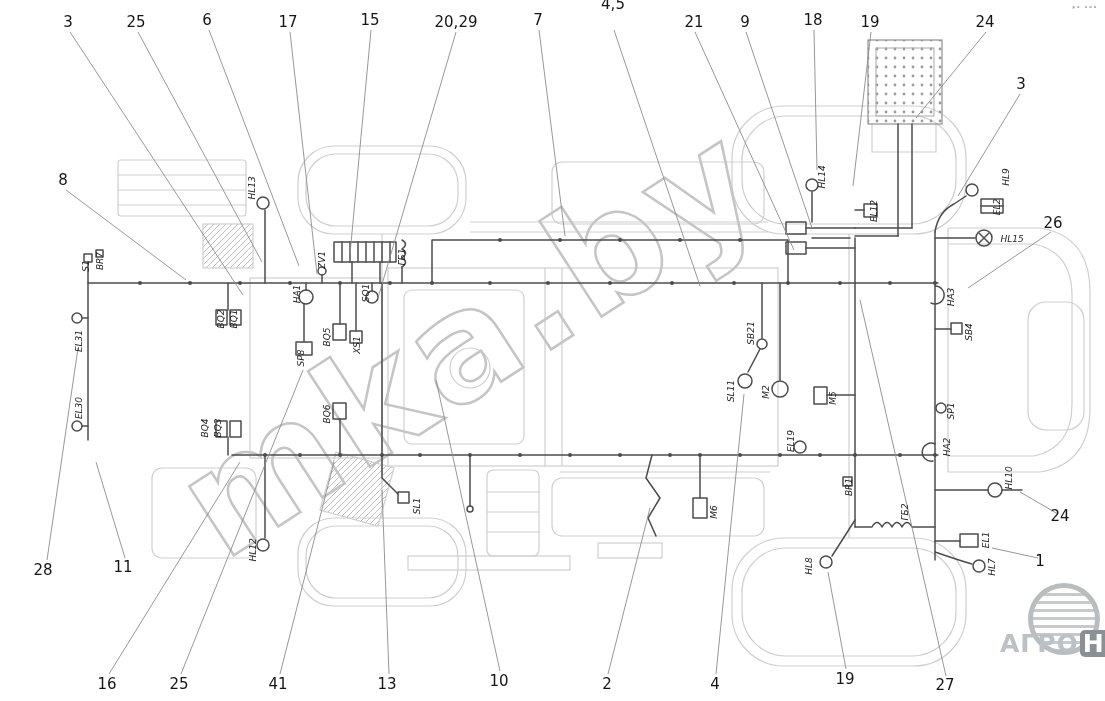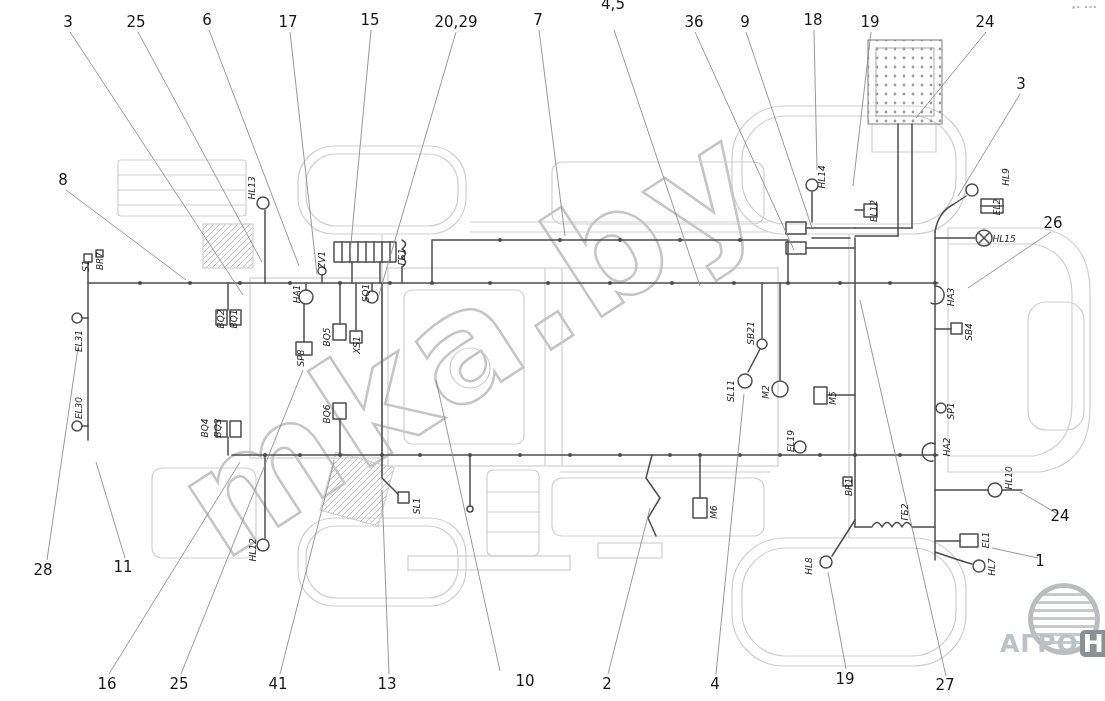--- a/index.html
+++ b/index.html
@@ -3,21 +3,21 @@
 <meta charset="utf-8">
 <style>
   html,body{margin:0;padding:0;background:#ffffff;}
   .stage{position:relative;width:1105px;height:701px;background:#ffffff;overflow:hidden;
          font-family:"DejaVu Sans",sans-serif;}
   .stage svg{position:absolute;left:0;top:0;z-index:1;}
   .co{position:absolute;transform:translate(-50%,-50%);font-size:15px;color:#151515;
       z-index:4;line-height:1;white-space:nowrap;}
   .lbl{position:absolute;transform:translate(-50%,-50%) rotate(-90deg);font-size:9px;
        font-style:italic;color:#222;white-space:nowrap;z-index:3;line-height:1;}
-  .lbl.h{transform:translate(-50%,-50%);}
+  .lbl.h{transform:translate(-50%,-50%);padding-left:16px;}
   .corner{position:absolute;left:1072px;top:5px;font-size:7px;color:#8a8a8a;z-index:4;letter-spacing:1px;}
   .logo{position:absolute;left:1000px;top:583px;width:104px;height:82px;z-index:4;}
   .logo-circle{position:absolute;right:4px;top:0;width:62px;height:62px;border:5px solid #b9bdc0;
        border-radius:50%;background:repeating-linear-gradient(180deg,transparent 0 5px,#c6cacd 5px 8px);}
   .logo-text{position:absolute;left:0;bottom:8px;font-size:25px;font-weight:800;letter-spacing:1px;
        color:#bcc1c5;white-space:nowrap;line-height:1;}
   .logo-badge{display:inline-block;background:#8a9094;color:#ffffff;border-radius:5px;
        padding:1px 3px;margin-left:1px;}
 </style>
 </head>
@@ -259,40 +259,40 @@
 </svg>
 
 <div class="co" style="left:68px;top:22px">3</div>
 <div class="co" style="left:136px;top:22px">25</div>
 <div class="co" style="left:207px;top:20px">6</div>
 <div class="co" style="left:288px;top:22px">17</div>
 <div class="co" style="left:370px;top:20px">15</div>
 <div class="co" style="left:456px;top:22px">20,29</div>
 <div class="co" style="left:538px;top:20px">7</div>
 <div class="co" style="left:613px;top:4px">4,5</div>
-<div class="co" style="left:694px;top:22px">36</div>
+<div class="co" style="left:694px;top:22px">21</div>
 <div class="co" style="left:745px;top:22px">9</div>
 <div class="co" style="left:813px;top:20px">18</div>
 <div class="co" style="left:870px;top:22px">19</div>
 <div class="co" style="left:985px;top:22px">24</div>
 
 <div class="co" style="left:1021px;top:84px">3</div>
 <div class="co" style="left:1053px;top:223px">26</div>
 <div class="co" style="left:1060px;top:516px">24</div>
 <div class="co" style="left:1040px;top:561px">1</div>
 
 <div class="co" style="left:63px;top:180px">8</div>
 <div class="co" style="left:43px;top:570px">28</div>
 <div class="co" style="left:123px;top:567px">11</div>
 
 <div class="co" style="left:107px;top:684px">16</div>
 <div class="co" style="left:179px;top:684px">25</div>
 <div class="co" style="left:278px;top:684px">41</div>
 <div class="co" style="left:387px;top:684px">13</div>
-<div class="co" style="left:525px;top:681px">10</div>
+<div class="co" style="left:499px;top:681px">10</div>
 <div class="co" style="left:607px;top:684px">2</div>
 <div class="co" style="left:715px;top:684px">4</div>
 <div class="co" style="left:845px;top:679px">19</div>
 <div class="co" style="left:945px;top:685px">27</div>
 
 <div class="lbl" style="left:86px;top:266px">S1</div>
 <div class="lbl" style="left:100px;top:261px">BR7</div>
 <div class="lbl" style="left:79px;top:341px">EL31</div>
 <div class="lbl" style="left:79px;top:408px">EL30</div>
 <div class="lbl" style="left:252px;top:188px">HL13</div>

